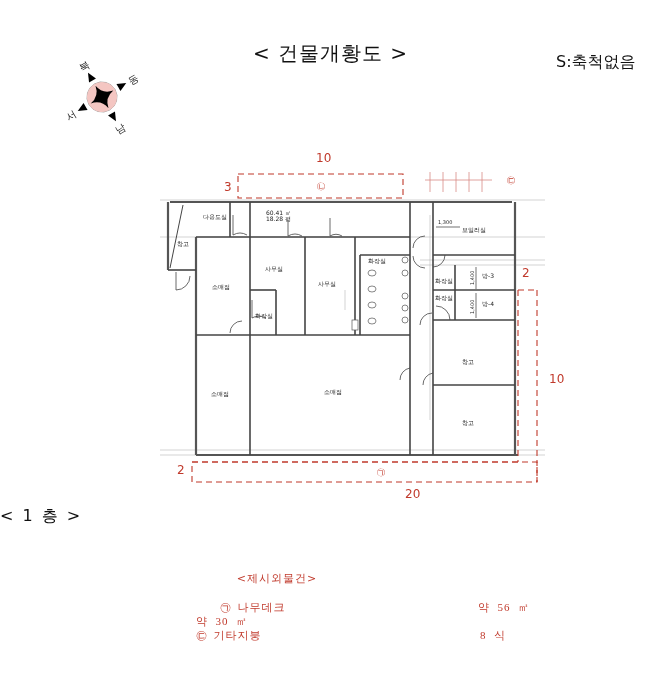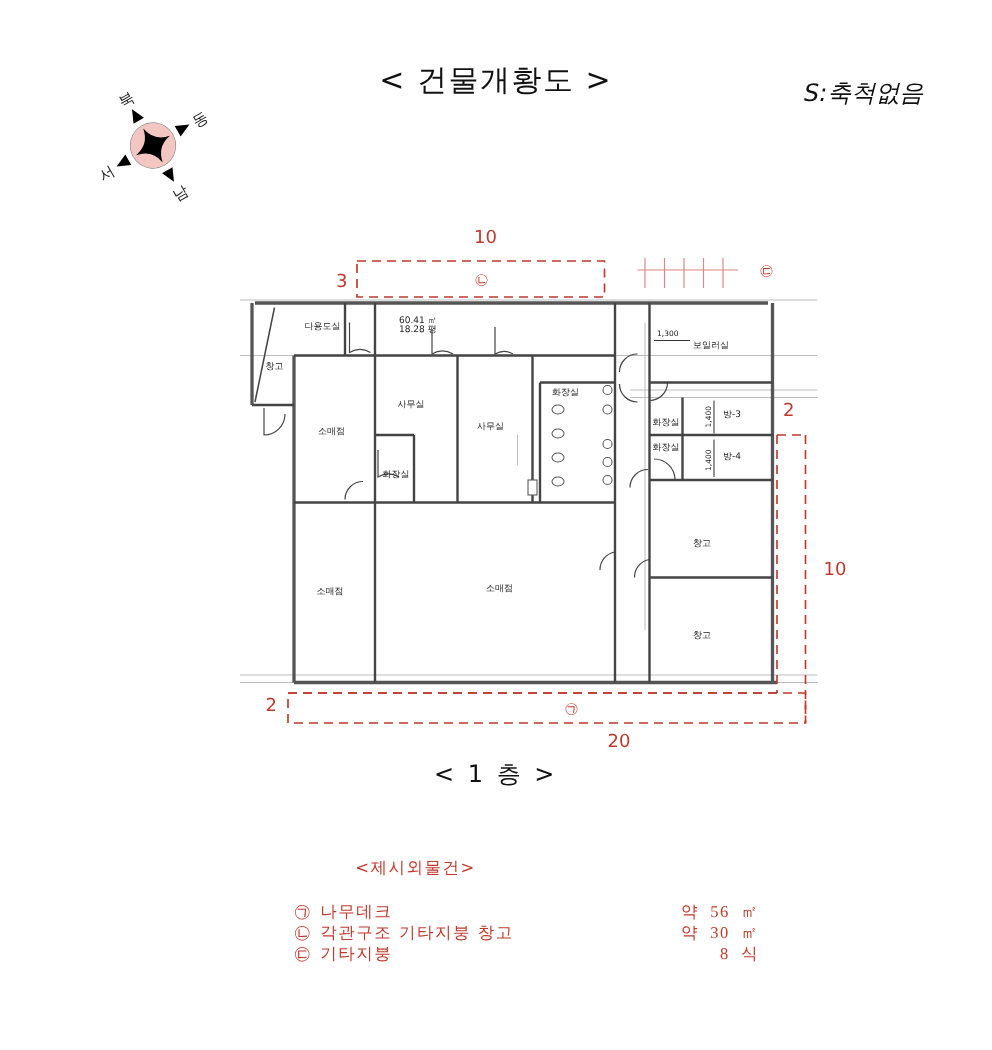--- a/index.html
+++ b/index.html
@@ -1,22 +1,22 @@
 <!DOCTYPE html>
 <html><head>
   <meta charset="utf-8">
   <style>
     html, body { margin: 0; padding: 0; background: #ffffff; }
     body { width: 661px; height: 700px; position: relative; overflow: hidden; font-family: "DejaVu Sans", sans-serif; }
     .abs { position: absolute; }
     .title { left: 0; width: 661px; top: 40px; text-align: center; font-size: 20px; color: #111; letter-spacing: 1px; }
-    .scale { left: 536px; top: 52px; font-size: 16px; color: #111; font-style: italic; }
+    .scale { left: 556px; top: 52px; font-size: 16px; color: #111; }
     .compass { left: 60px; top: 55px; width: 90px; height: 85px; }
     .plan { left: 0; top: 0; width: 661px; height: 700px; }
-    .floor-label { left: 0; width: 661px; top: 506px; text-align: center; font-size: 16px; color: #111; letter-spacing: 2px; }
+    .floor-label { left: 0; width: 661px; top: 506px; text-align: left; font-size: 16px; color: #111; letter-spacing: 2px; }
     .legend-title { left: 0; width: 554px; top: 571px; text-align: center; font-size: 11px; color: #c0392b; letter-spacing: 1px; }
     .legend-row { left: 196px; width: 310px; font-size: 11px; color: #c0392b; display: flex; justify-content: space-between; letter-spacing: 1px; }
     .legend-row .mark { display: inline-block; width: 13px; }
     .legend-row .qty { text-align: right; white-space: pre; font-family: Liberation Serif, serif; }
     .room { font-size: 6px; fill: #222; font-family: "DejaVu Sans", sans-serif; }
   </style>
 </head>
 <body>
 
 <div class="abs title">&lt; 건물개황도 &gt;</div>
@@ -177,24 +177,23 @@
     <text x="405" y="498">20</text>
     <text x="522" y="277">2</text>
     <text x="549" y="383">10</text>
   </g>
 </svg>
 
 <div class="abs floor-label">&lt; 1 층 &gt;</div>
 
 <div class="abs legend-title">&lt;제시외물건&gt;</div>
 
-<div class="abs legend-row" style="top:600px;">
+<div class="abs legend-row" style="top:600px;margin-left:24px;">
   <span><span class="mark">㉠</span> <span>나무데크</span></span>
   <span class="qty">약  56  ㎡</span>
 </div>
 <div class="abs legend-row" style="top:614px;">
-  <span><span class="mark">㉡</span> <span>각관구조 기타지붕 창고</span></span>
   <span class="qty">약  30  ㎡</span>
 </div>
 <div class="abs legend-row" style="top:628px;">
   <span><span class="mark">㉢</span> <span>기타지붕</span></span>
   <span class="qty">8  식</span>
 </div>
 
 </body></html>

